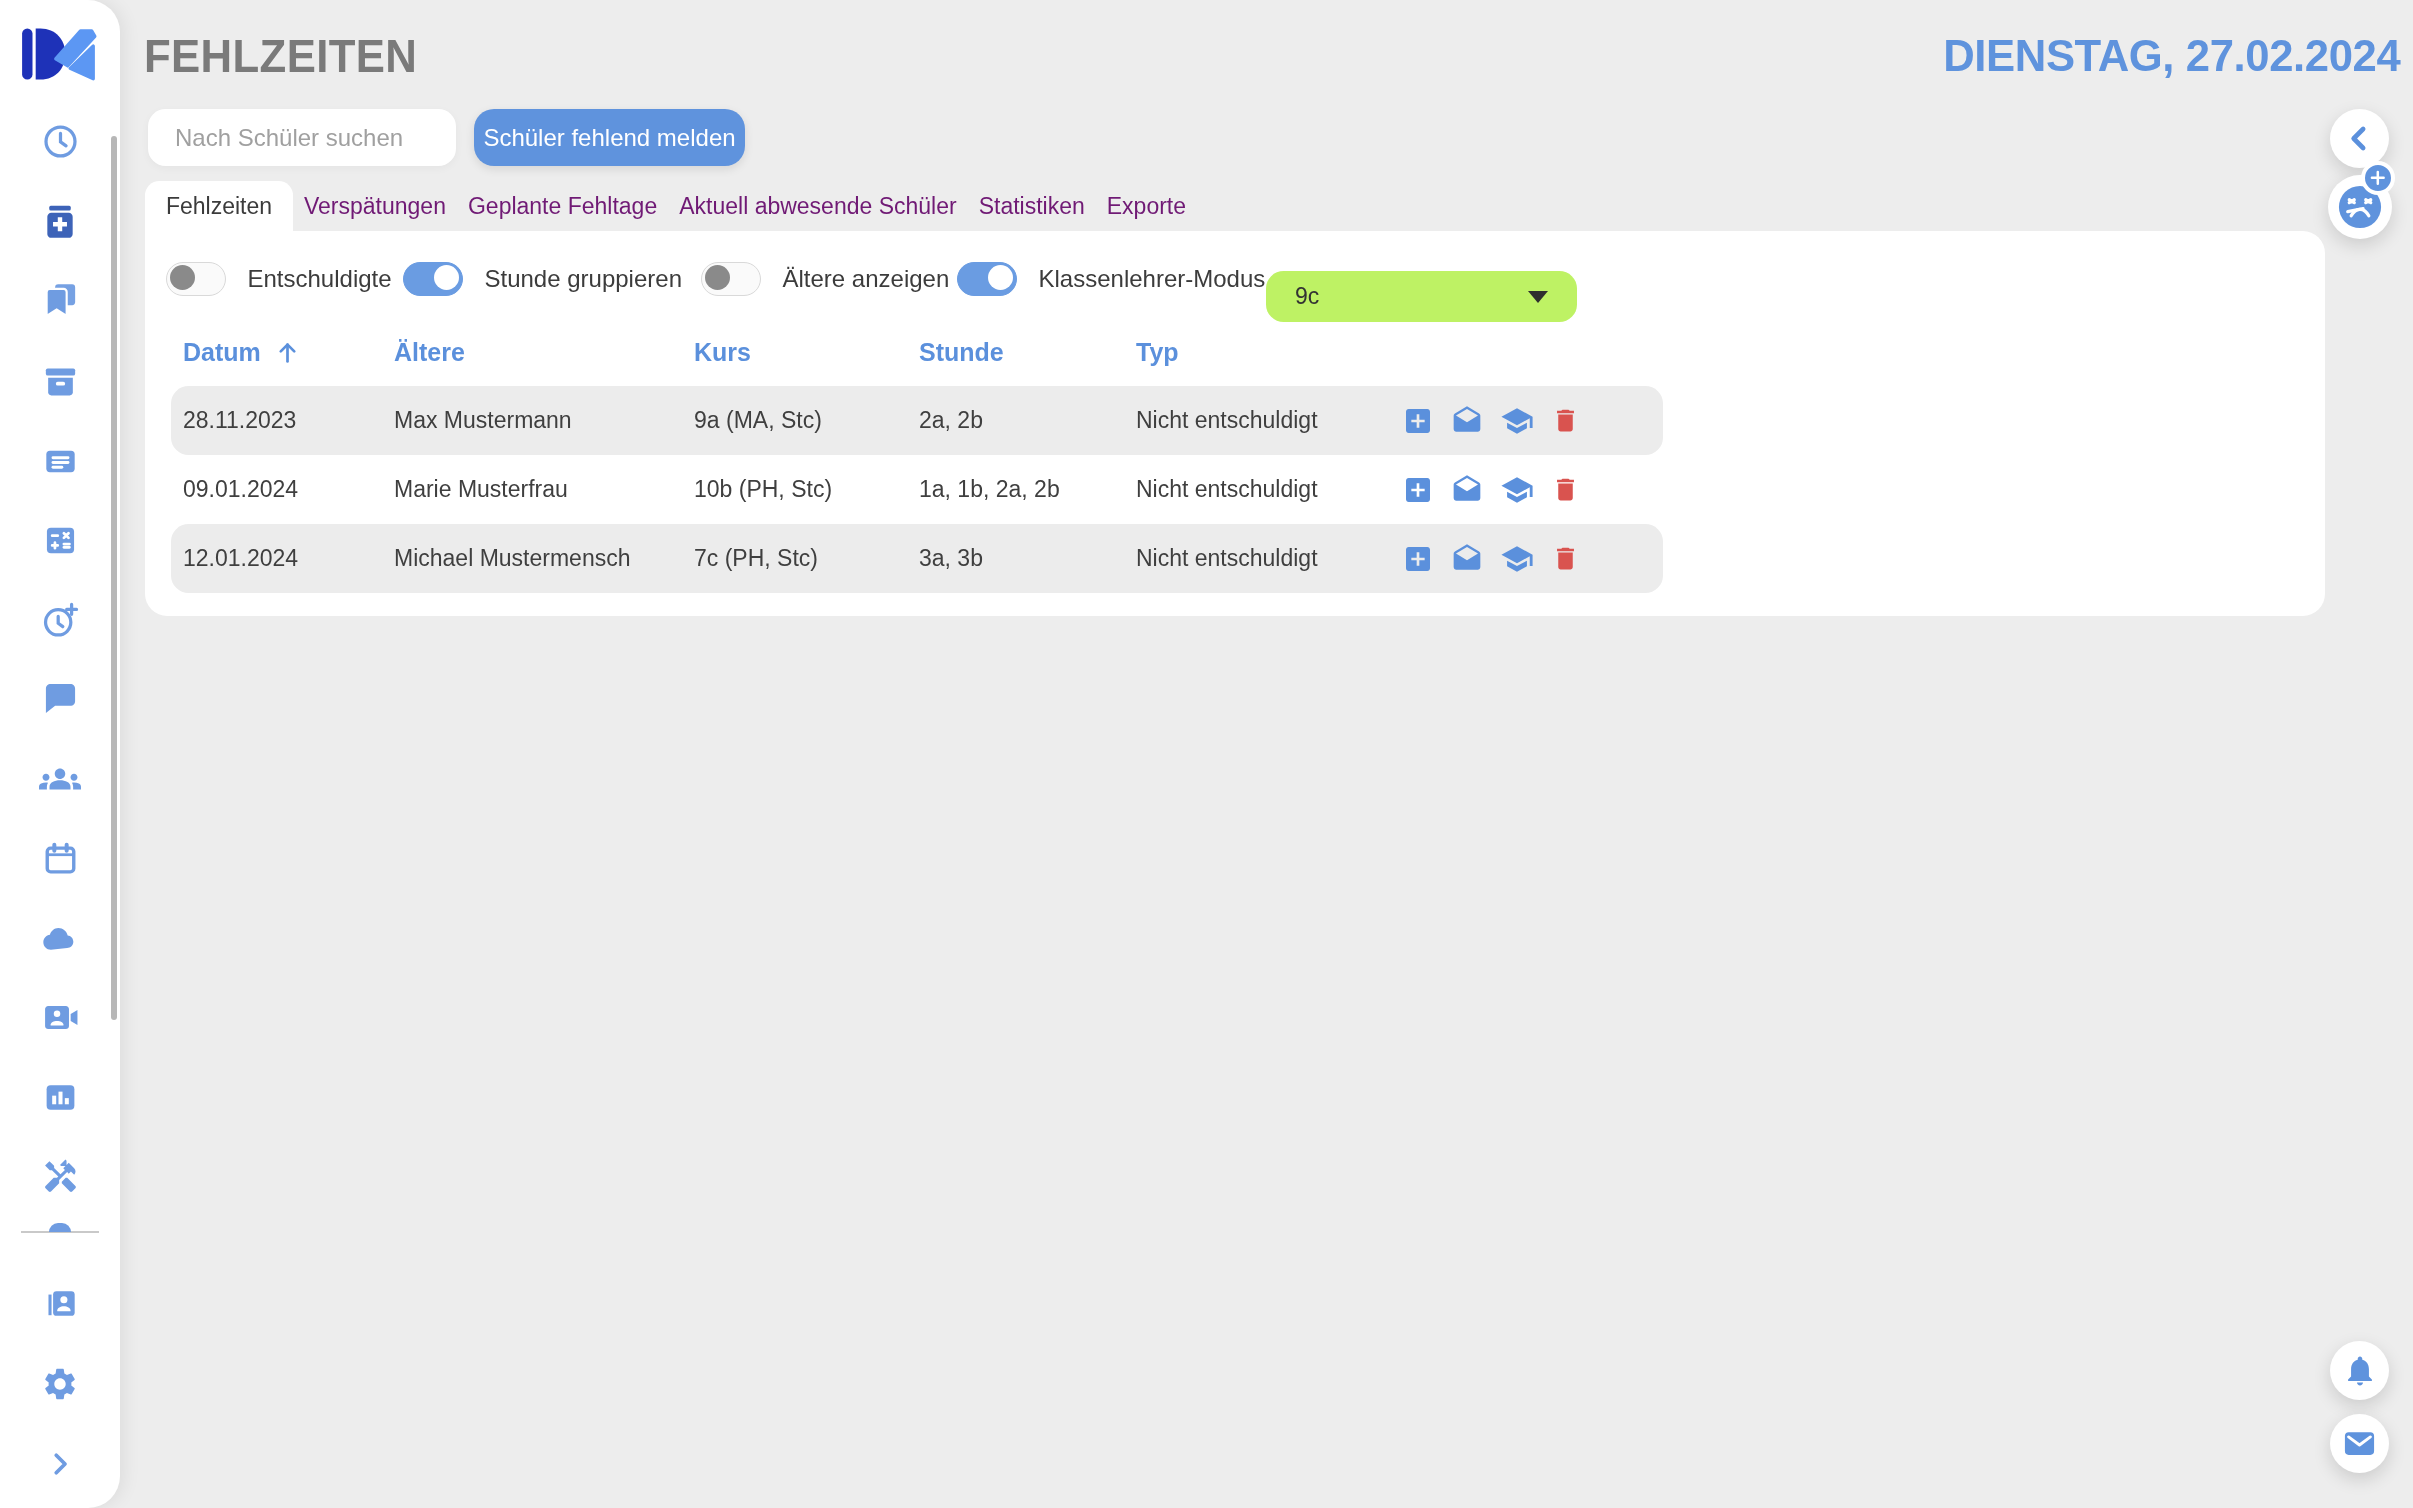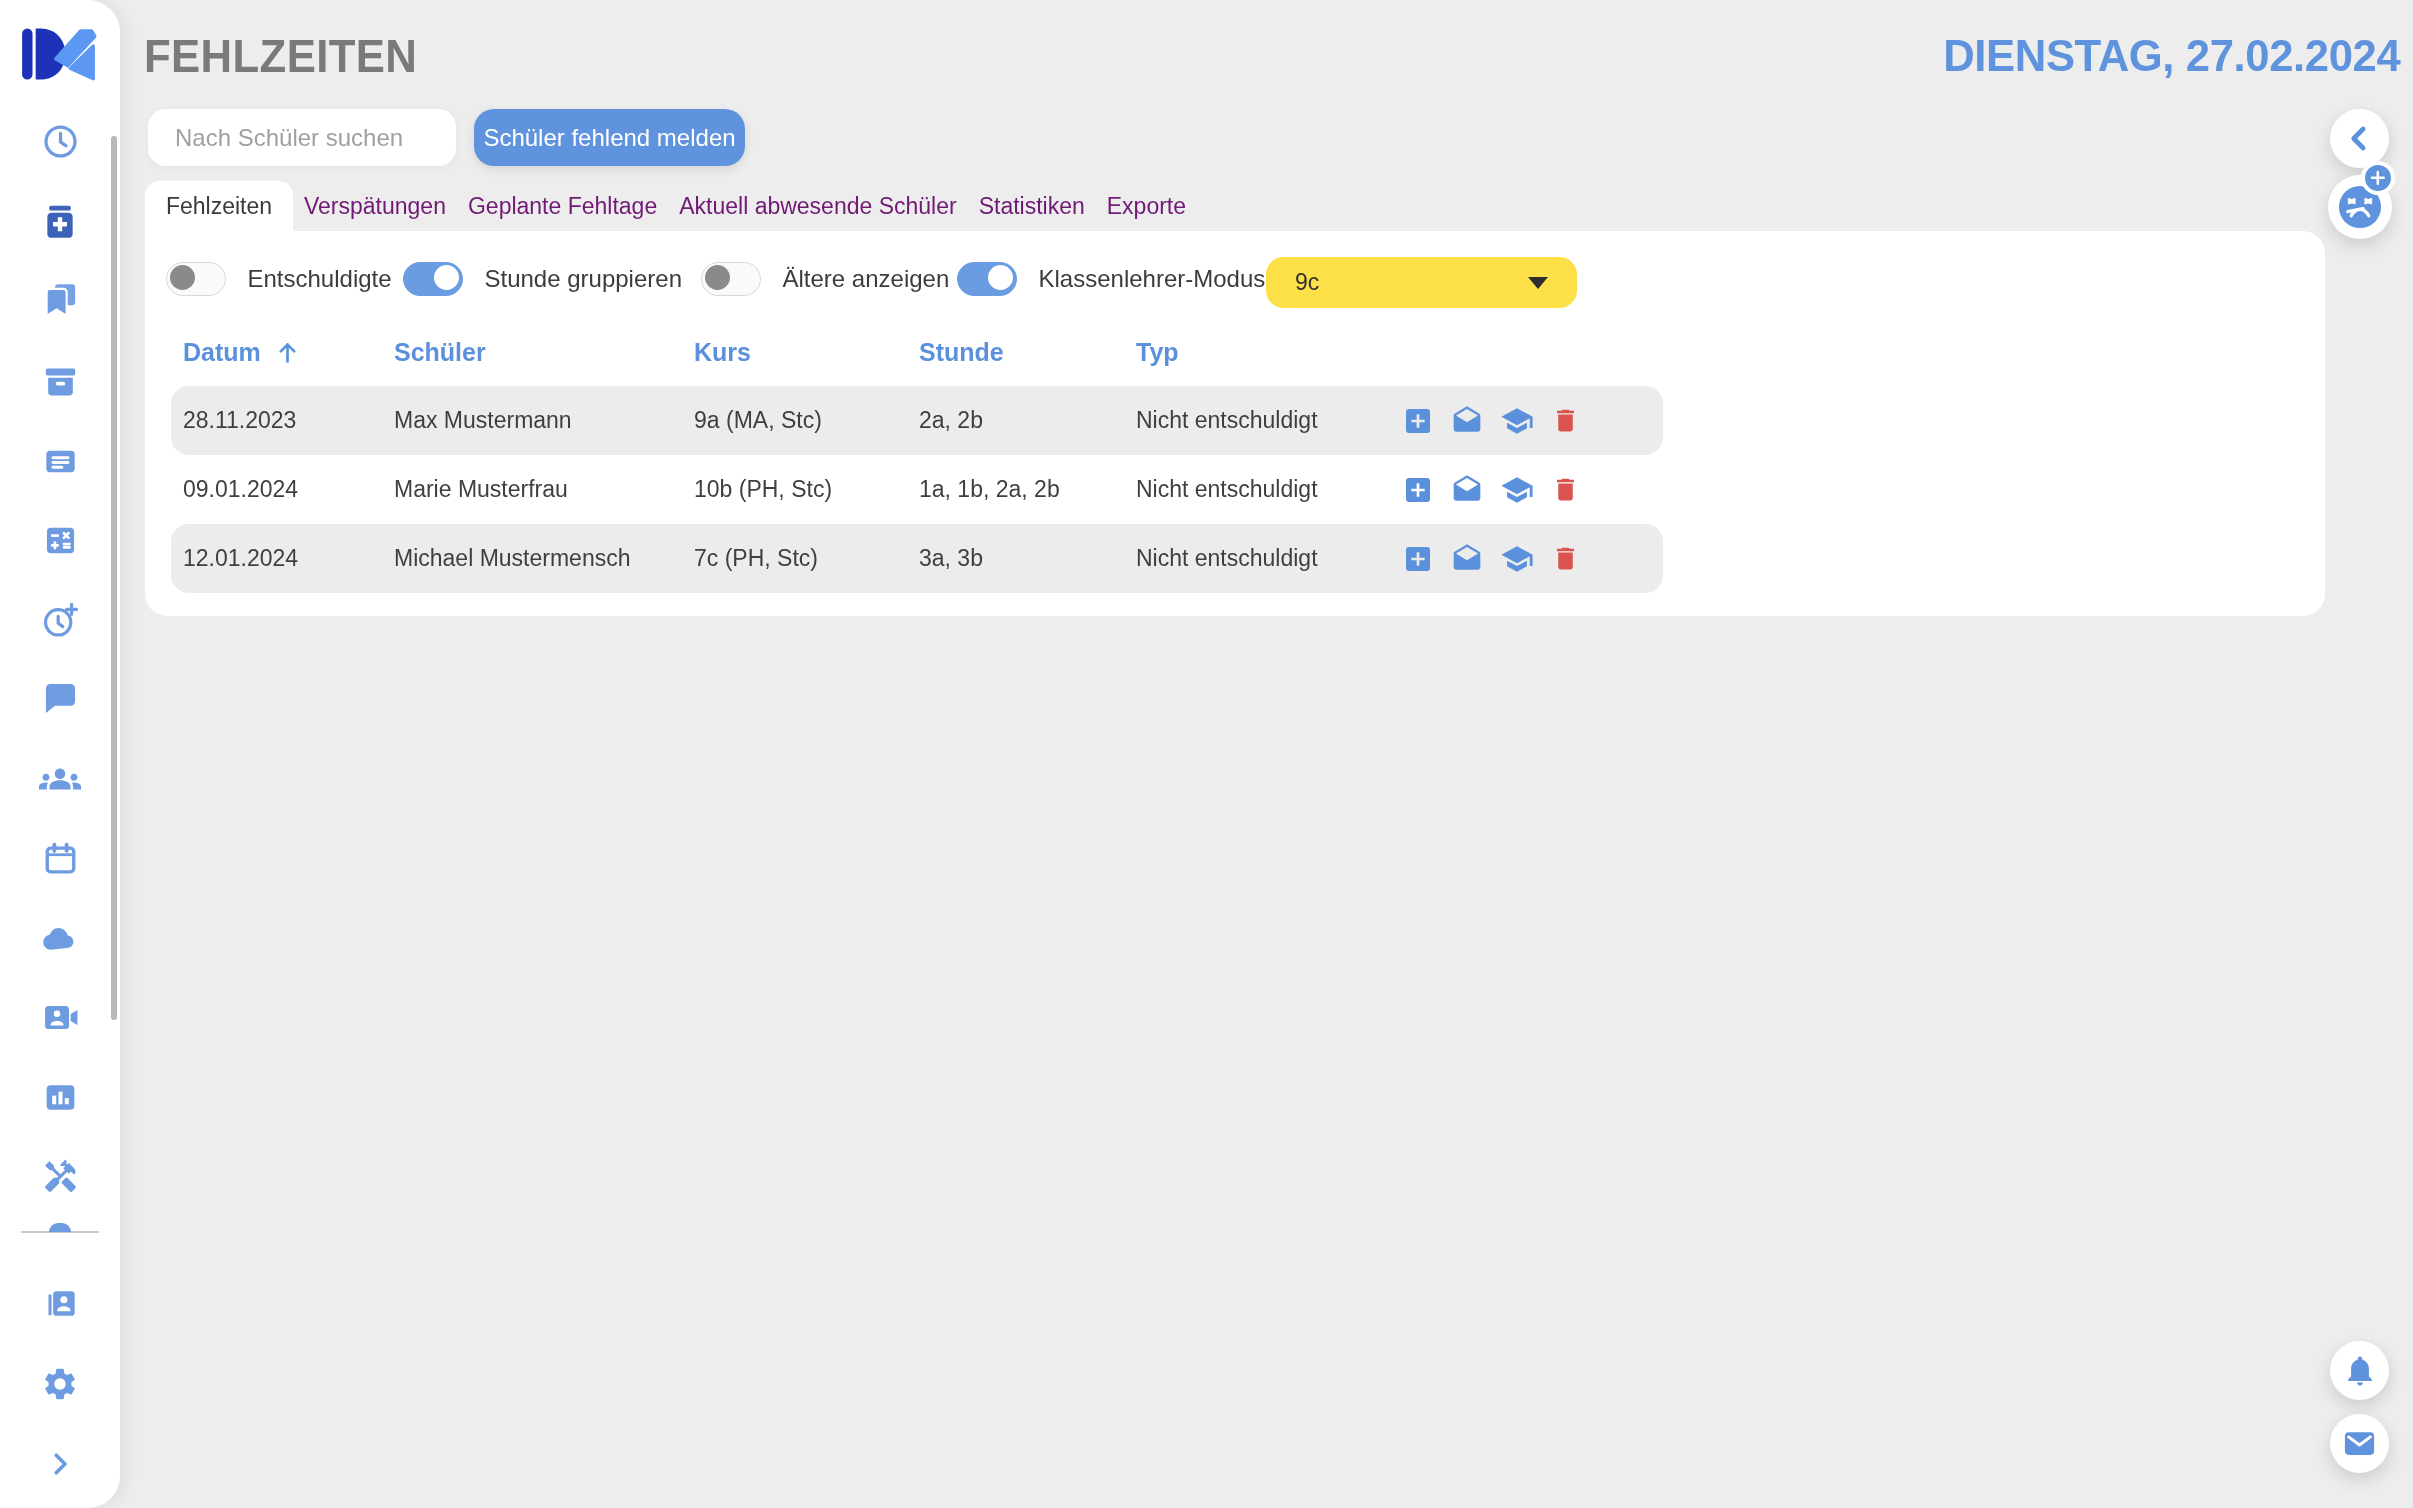--- a/index.html
+++ b/index.html
@@ -85,22 +85,22 @@
     border:1.6px solid #d9d9d9; background:#fafafa; cursor:pointer; flex:none;
   }
   .toggle .knob {
     position:absolute; left:3.2px; top:2.4px; width:25px; height:25px;
     border-radius:50%; background:#8a8a8a;
   }
   .toggle.on { background:#6a9ce2; border-color:#6a9ce2; }
   .toggle.on .knob { left:auto; right:3.2px; background:#ffffff; }
   .toggle-label { font-size:24px; color:#3c3c3c; white-space:nowrap; }
   .class-select {
-    position:absolute; left:1121px; top:4px; width:311px; height:51px;
-    background:#fde047; border-radius:17.6px; cursor:pointer;
+    position:absolute; left:1121px; top:18px; width:311px; height:51px;
+    background:#bef264; border-radius:17.6px; cursor:pointer;
     display:flex; align-items:center; padding:0 29px; font-size:23px; color:#333;
   }
   .caret-down {
     margin-left:auto; width:0; height:0;
     border-left:10.4px solid transparent; border-right:10.4px solid transparent;
     border-top:12.8px solid #2e2e2e;
   }
 
   
   .thead { position:absolute; left:26px; top:104px; width:1492px; height:35px; }
@@ -343,21 +343,21 @@
   </div>
 
   <div class="thead">
     <div class="th col-datum">
       <span>Datum</span>
       <svg width="27" height="27" viewBox="0 0 24 24" fill="none" stroke="#5b90dc" stroke-width="2.4" stroke-linecap="round" stroke-linejoin="round">
         <path d="M12 20V5"></path>
           <path d="M6 11l6-6 6 6"></path>
       </svg>
     </div>
-    <div class="th col-schueler">Schüler</div>
+    <div class="th col-schueler">Ältere</div>
     <div class="th col-kurs">Kurs</div>
     <div class="th col-stunde">Stunde</div>
     <div class="th col-typ">Typ</div>
   </div>
 
   <div class="rows">
 
     <div class="row">
       <span class="td col-datum">28.11.2023</span>
       <span class="td col-schueler">Max Mustermann</span>

